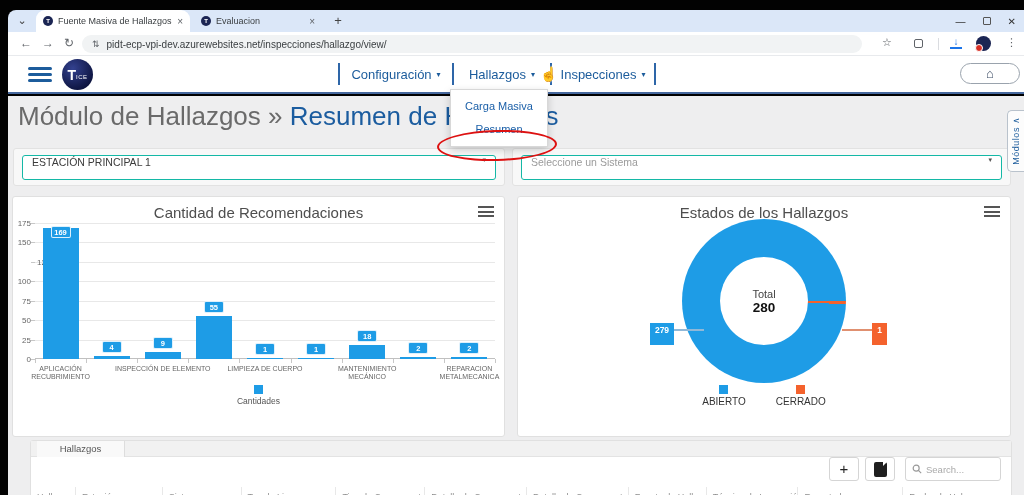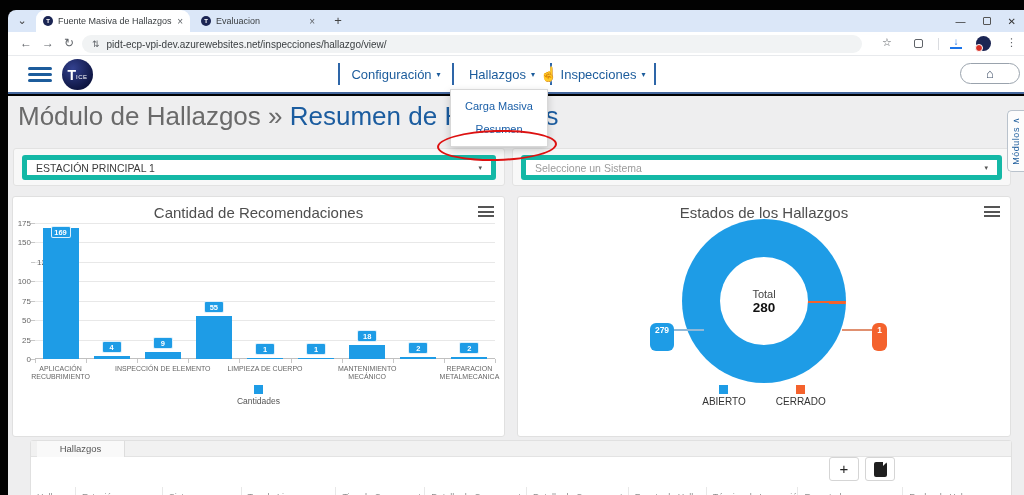--- a/index.html
+++ b/index.html
@@ -55,22 +55,22 @@
     display:flex; align-items:center; justify-content:center; font-size:13px; color:#3a4a63; background:#fff; }
 
   
   .content { left:8px; top:96px; width:1016px; height:399px; background:#eeeeef; }
   .page-title { left:18px; top:101px; font-size:26px; font-weight:500; white-space:nowrap; }
   .t-gray { color:#6a6a6a; } .t-blue { color:#1b5c9f; }
 
   .panel { background:#f8f8f8; border:1px solid #e2e2e2; border-radius:3px; }
   .panelL { left:13px; top:148px; width:492px; height:38px; }
   .panelR { left:512px; top:148px; width:499px; height:38px; }
-  .select { position:absolute; left:8px; right:8px; top:6px; height:25px; background:#fff; border:5px solid #14b8a6; border-radius:3px;
-    display:flex; align-items:center; padding:0 9px; font-size:10.5px; }
+  .select { position:absolute; left:8px; right:8px; top:6px; height:25px; background:#fff; border:1px solid #14b8a6; border-radius:3px;
+    display:flex; align-items:flex-start; padding:0 9px; font-size:10.5px; }
   .sel-text { color:#3c3c3c; } .sel-ph { color:#9b9b9b; }
   .sel-caret { margin-left:auto; font-size:7px; color:#555; }
 
   .card { background:#fff; border:1px solid #e0e0e0; border-radius:3px; }
   .card-bar { left:12px; top:196px; width:493px; height:241px; }
   .card-pie { left:517px; top:196px; width:494px; height:241px; }
   .c-title { position:absolute; left:0; right:0; top:7px; text-align:center; font-size:15px; color:#4e4e4e; }
   .c-menu { position:absolute; right:10px; top:9px; width:16px; display:flex; flex-direction:column; gap:2.5px; }
   .c-menu span { height:2px; background:#555; }
 
@@ -87,21 +87,21 @@
   .cat { position:absolute; width:96px; text-align:center; font-size:7px; line-height:1.2; color:#666; }
   .legend-col { position:absolute; left:0; right:0; display:flex; flex-direction:column; align-items:center; gap:2px; }
   .swatch { width:9px; height:9px; }
   .leg-label { font-size:8.5px; color:#555; }
 
   
   #donut-ring { position:absolute; left:164px; top:22px; width:164px; height:164px; border-radius:50%; }
   .donut-hole { position:absolute; left:202px; top:60px; width:88px; height:88px; border-radius:50%; background:#fff;
     display:flex; flex-direction:column; align-items:center; justify-content:center; }
   .hole-t { font-size:11px; color:#444; } .hole-v { font-size:13.5px; font-weight:bold; color:#111; }
-  .pie-box { position:absolute; height:28px; color:#fff; font-size:8.5px; font-weight:bold; text-align:center; line-height:14px; border-radius:6px; }
+  .pie-box { position:absolute; height:22px; color:#fff; font-size:8.5px; font-weight:bold; text-align:center; line-height:14px; border-radius:0; }
   .pb-left { left:132px; top:126px; width:24px; }
   .pb-right { left:354px; top:126px; width:15px; }
   .pie-line { position:absolute; top:132px; height:1.5px; }
   .pl-left { left:156px; width:30px; background:#8fb8d8; }
   .pl-right { left:324px; width:30px; background:#e09070; }
   .pie-legend { position:absolute; left:0; right:0; top:188px; display:flex; justify-content:center; gap:30px; }
   .pie-leg-item { display:flex; flex-direction:column; align-items:center; gap:2px; }
   .pie-leg-item span { font-size:10px; color:#333; }
 
   
@@ -345,20 +345,27 @@
   </div>
 
   <div class="abs card card-grid">
     <div class="gtabbar">
       <div class="gtab">Hallazgos</div>
     </div>
     <div class="gbtn btn-add">+</div>
     <div class="gbtn btn-export">
       <span class="doc"></span>
     </div>
+    <div class="gbtn searchbox">
+      <svg width="10" height="10" viewBox="0 0 12 12">
+        <circle cx="5" cy="5" r="3.6" fill="none" stroke="#999" stroke-width="1.4"></circle>
+        <line x1="8" y1="8" x2="11" y2="11" stroke="#999" stroke-width="1.4"></line>
+      </svg>
+      <input type="text" placeholder="Search..." style="">
+    </div>
     <div id="grid-header">
         <div class="gcol" style="width: 44px;">Hallazgo Id</div>
         <div class="gcol" style="width: 87px;">Estación</div>
         <div class="gcol" style="width: 79px;">Sistema</div>
         <div class="gcol" style="width: 95px;">Tag de Linea</div>
         <div class="gcol" style="width: 89px;">Tipo de Componente</div>
         <div class="gcol" style="width: 102px;">Detalle de Componente 1</div>
         <div class="gcol" style="width: 102px;">Detalle de Componente 2</div>
         <div class="gcol" style="width: 78px;">Fuente de Hallazgo</div>
         <div class="gcol" style="width: 92px;">Técnica de Inspección</div>

